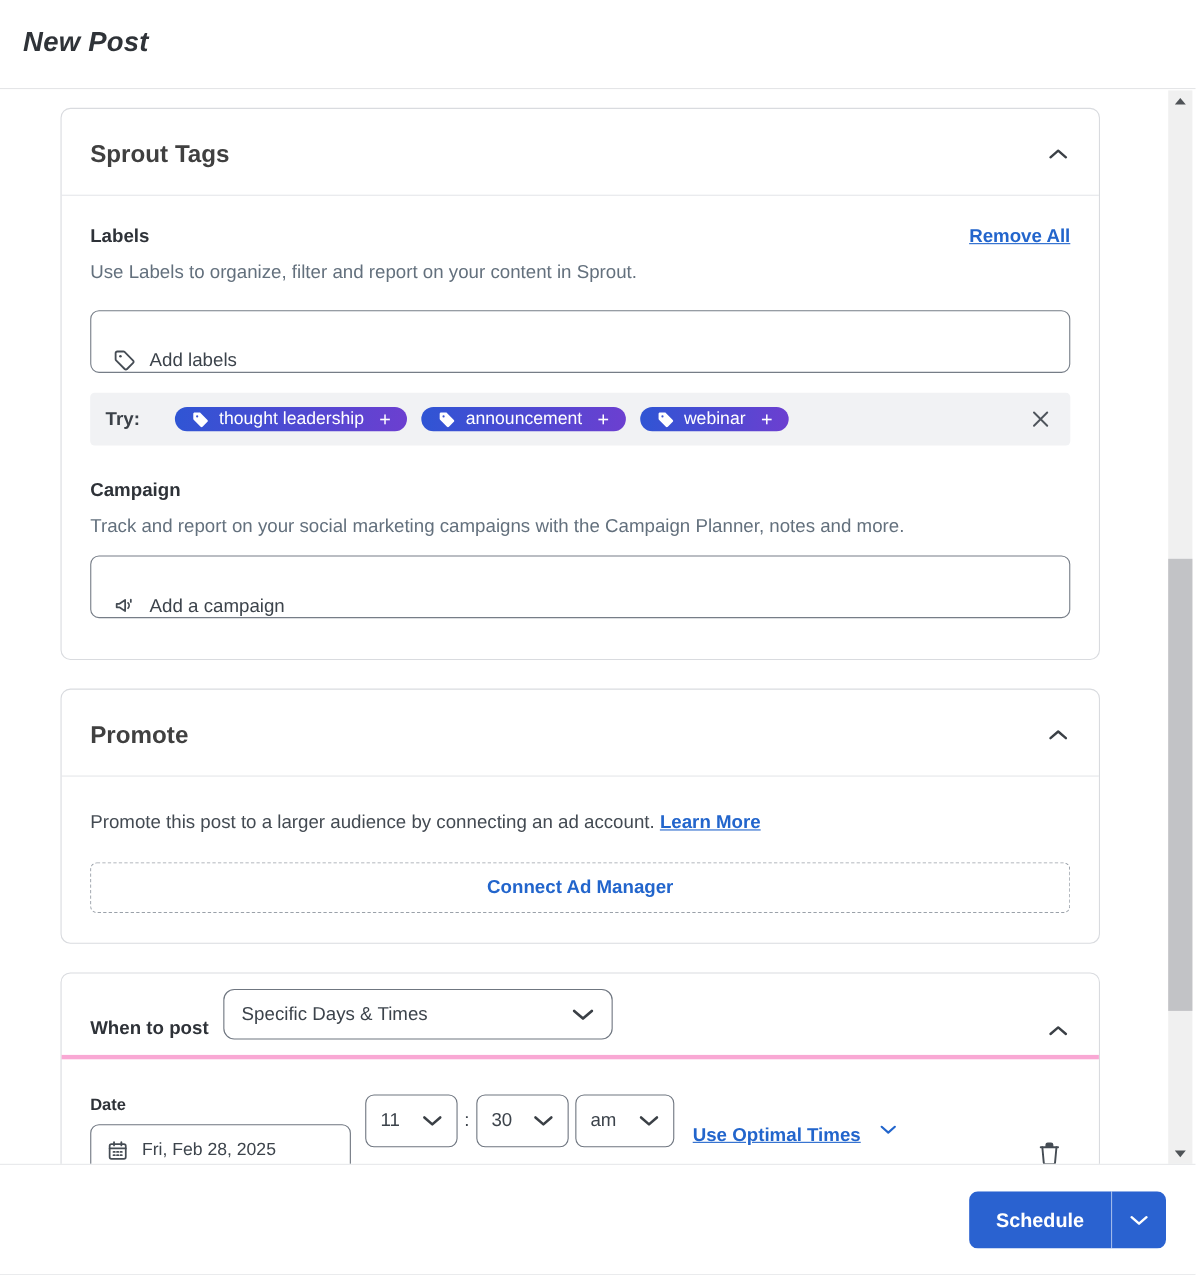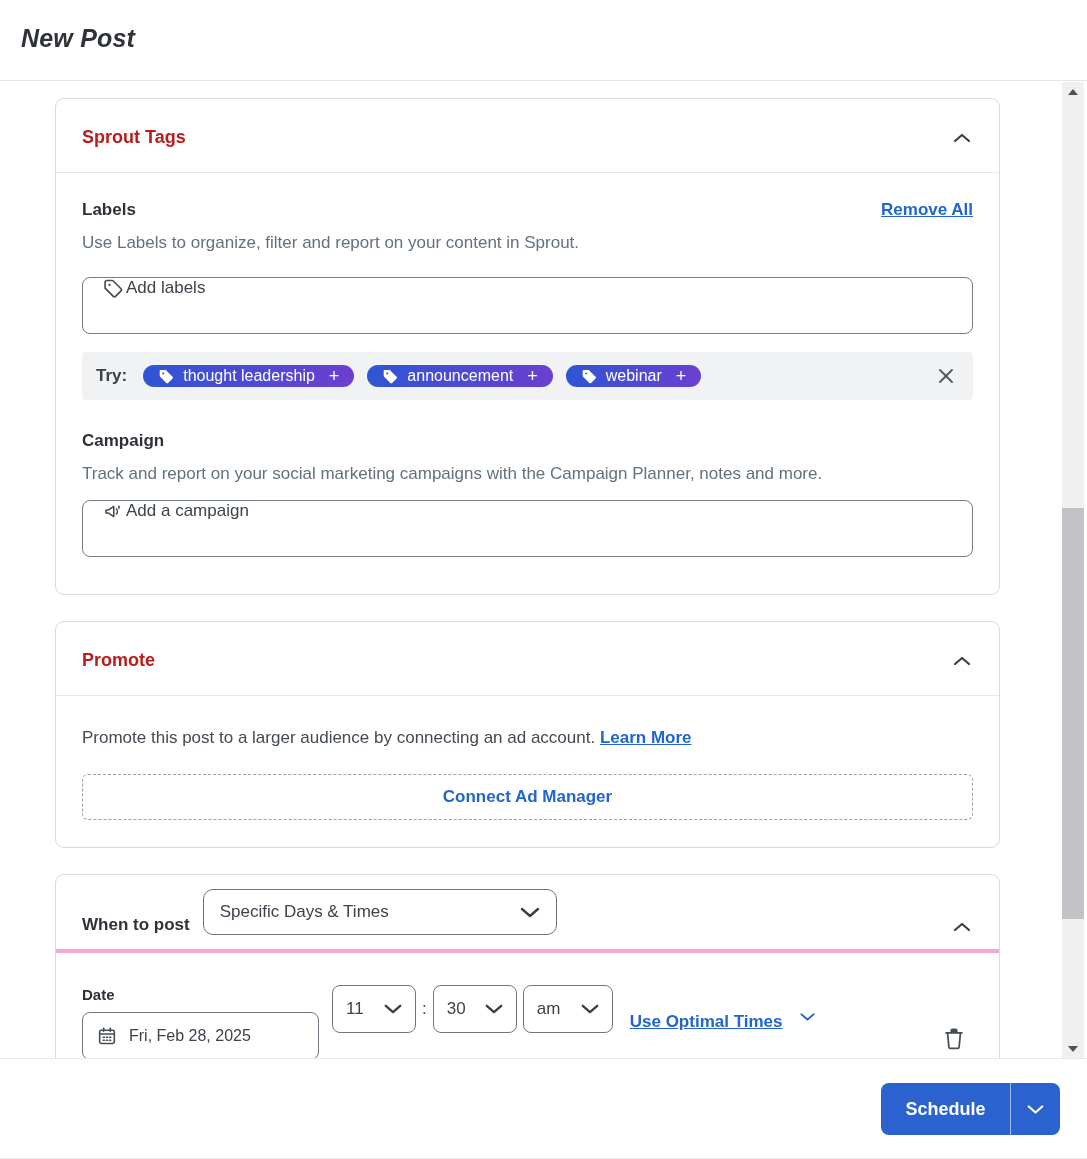--- a/index.html
+++ b/index.html
@@ -21,39 +21,39 @@
   .scrollbar .arrow.up { top:2px; }
   .scrollbar .arrow.down { bottom:2px; }
   .tri-up { width:0; height:0; border-left:5px solid transparent; border-right:5px solid transparent; border-bottom:6px solid #4f5357; }
   .tri-down { width:0; height:0; border-left:5px solid transparent; border-right:5px solid transparent; border-top:6px solid #4f5357; }
   .scroll-thumb { position:absolute; left:0; top:426px; width:22px; height:411px; background:#c2c3c6; }
 
   
   .card { width:945px; border:1px solid #d9dbdf; border-radius:9px; background:#fff; }
   .card + .card { margin-top:26px; }
   .card-header { display:flex; align-items:center; justify-content:space-between; padding:28px 26px 24px 26px; border-bottom:1px solid #e5e7ea; }
-  .card-title { font-size:18px; font-weight:700; color:#b91c1c; }
+  .card-title { font-size:22px; font-weight:700; color:#404040; }
   .chev-btn { background:none; border:none; cursor:pointer; padding:2px; display:flex; }
   .card-body { padding:26px; }
 
   .section-heading { font-size:17px; font-weight:700; color:#2e3238; line-height:22px; }
   .section-desc { font-size:17px; color:#63707d; line-height:24px; margin-top:10px; }
 
   .row-between { display:flex; align-items:center; justify-content:space-between; }
 
   a.blue-link { color:#2265cc; font-weight:700; font-size:17px; text-decoration:underline; cursor:pointer; }
 
   
-  .ghost-input { display:flex; align-items:flex-start; gap:2px; height:57px; margin-top:22px;
+  .ghost-input { display:flex; align-items:flex-end; gap:12px; height:57px; margin-top:22px;
     border:1px solid #767d87; border-radius:8px; padding:0 20px; background:#fff; cursor:text; }
   .ghost-input .ph { font-size:17px; color:#3c434b; }
 
   
   .try-strip { display:flex; align-items:center; height:48px; margin-top:18px; background:#f1f2f4; border-radius:4px; padding:0 14px; }
-  .try-label { font-size:17px; font-weight:700; color:#3b4148; margin-right:16px; }
+  .try-label { font-size:17px; font-weight:700; color:#3b4148; margin-right:32px; }
   .pill { display:flex; align-items:center; gap:8px; height:22px; padding:0 15px; border-radius:17px;
     background:linear-gradient(95deg,#2f55d4 0%,#6c3fd0 100%); color:#fff; border:none; cursor:pointer; margin-right:13px; }
   .pill .pill-text { font-size:16px; color:#fff; }
   .pill .plus { font-size:18px; color:#fff; margin-left:6px; font-weight:400; }
   .strip-close { margin-left:auto; background:none; border:none; cursor:pointer; display:flex; padding:4px; }
 
   .mt30 { margin-top:30px; }
   .mt14 { margin-top:14px !important; }
   .pb37 { padding-bottom:37px; }
 

